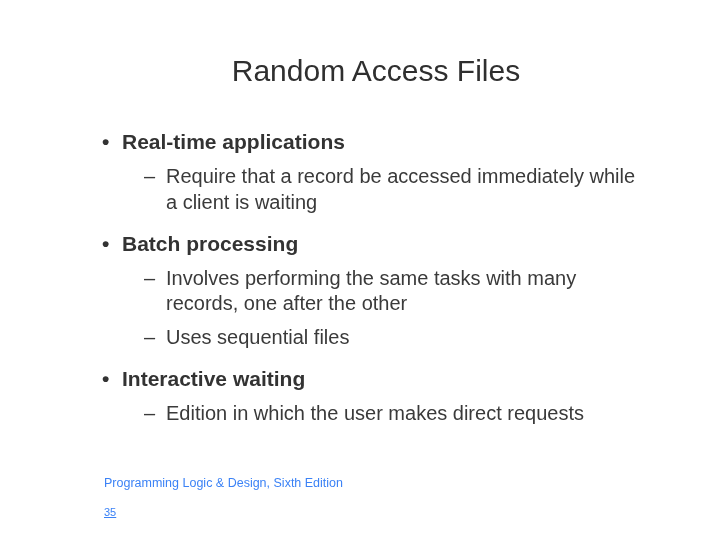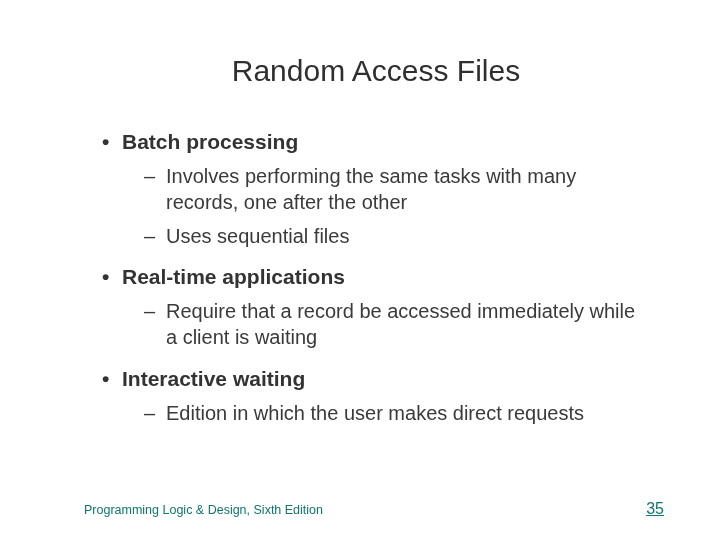--- a/index.html
+++ b/index.html
@@ -60,47 +60,48 @@
     content: "–";
     position: absolute;
     left: 40px;
     top: 0;
     font-size: 20px;
     color: #3a3a3a;
   }
   .footer {
     position: absolute;
     bottom: 22px;
-    left: 52px;
+    left: 72px;
     right: 56px;
     display: flex;
     justify-content: space-between;
     align-items: baseline;
     font-size: 12.5px;
-    color: #0f766e;
+    color: #3b82f6;
+    flex-direction: column;
   }
-  .footer .pg { font-size: 16px; text-decoration: underline; }
+  .footer .pg { font-size: 11px; text-decoration: underline; }
 </style>
 </head>
 <body>
 
 <h1 class="title">Random Access Files</h1>
 
 <ul class="top">
   <li>
+    <div class="b1">Real-time applications</div>
+    <ul class="sub">
+      <li class="b2">Require that a record be accessed immediately while a client is waiting</li>
+    </ul>
+  </li>
+  <li>
     <div class="b1">Batch processing</div>
     <ul class="sub">
       <li class="b2">Involves performing the same tasks with many records, one after the other</li>
       <li class="b2">Uses sequential files</li>
-    </ul>
-  </li>
-  <li>
-    <div class="b1">Real-time applications</div>
-    <ul class="sub">
-      <li class="b2">Require that a record be accessed immediately while a client is waiting</li>
     </ul>
   </li>
   <li>
     <div class="b1">Interactive waiting</div>
     <ul class="sub">
       <li class="b2">Edition in which the user makes direct requests</li>
     </ul>
   </li>
 </ul>
 

